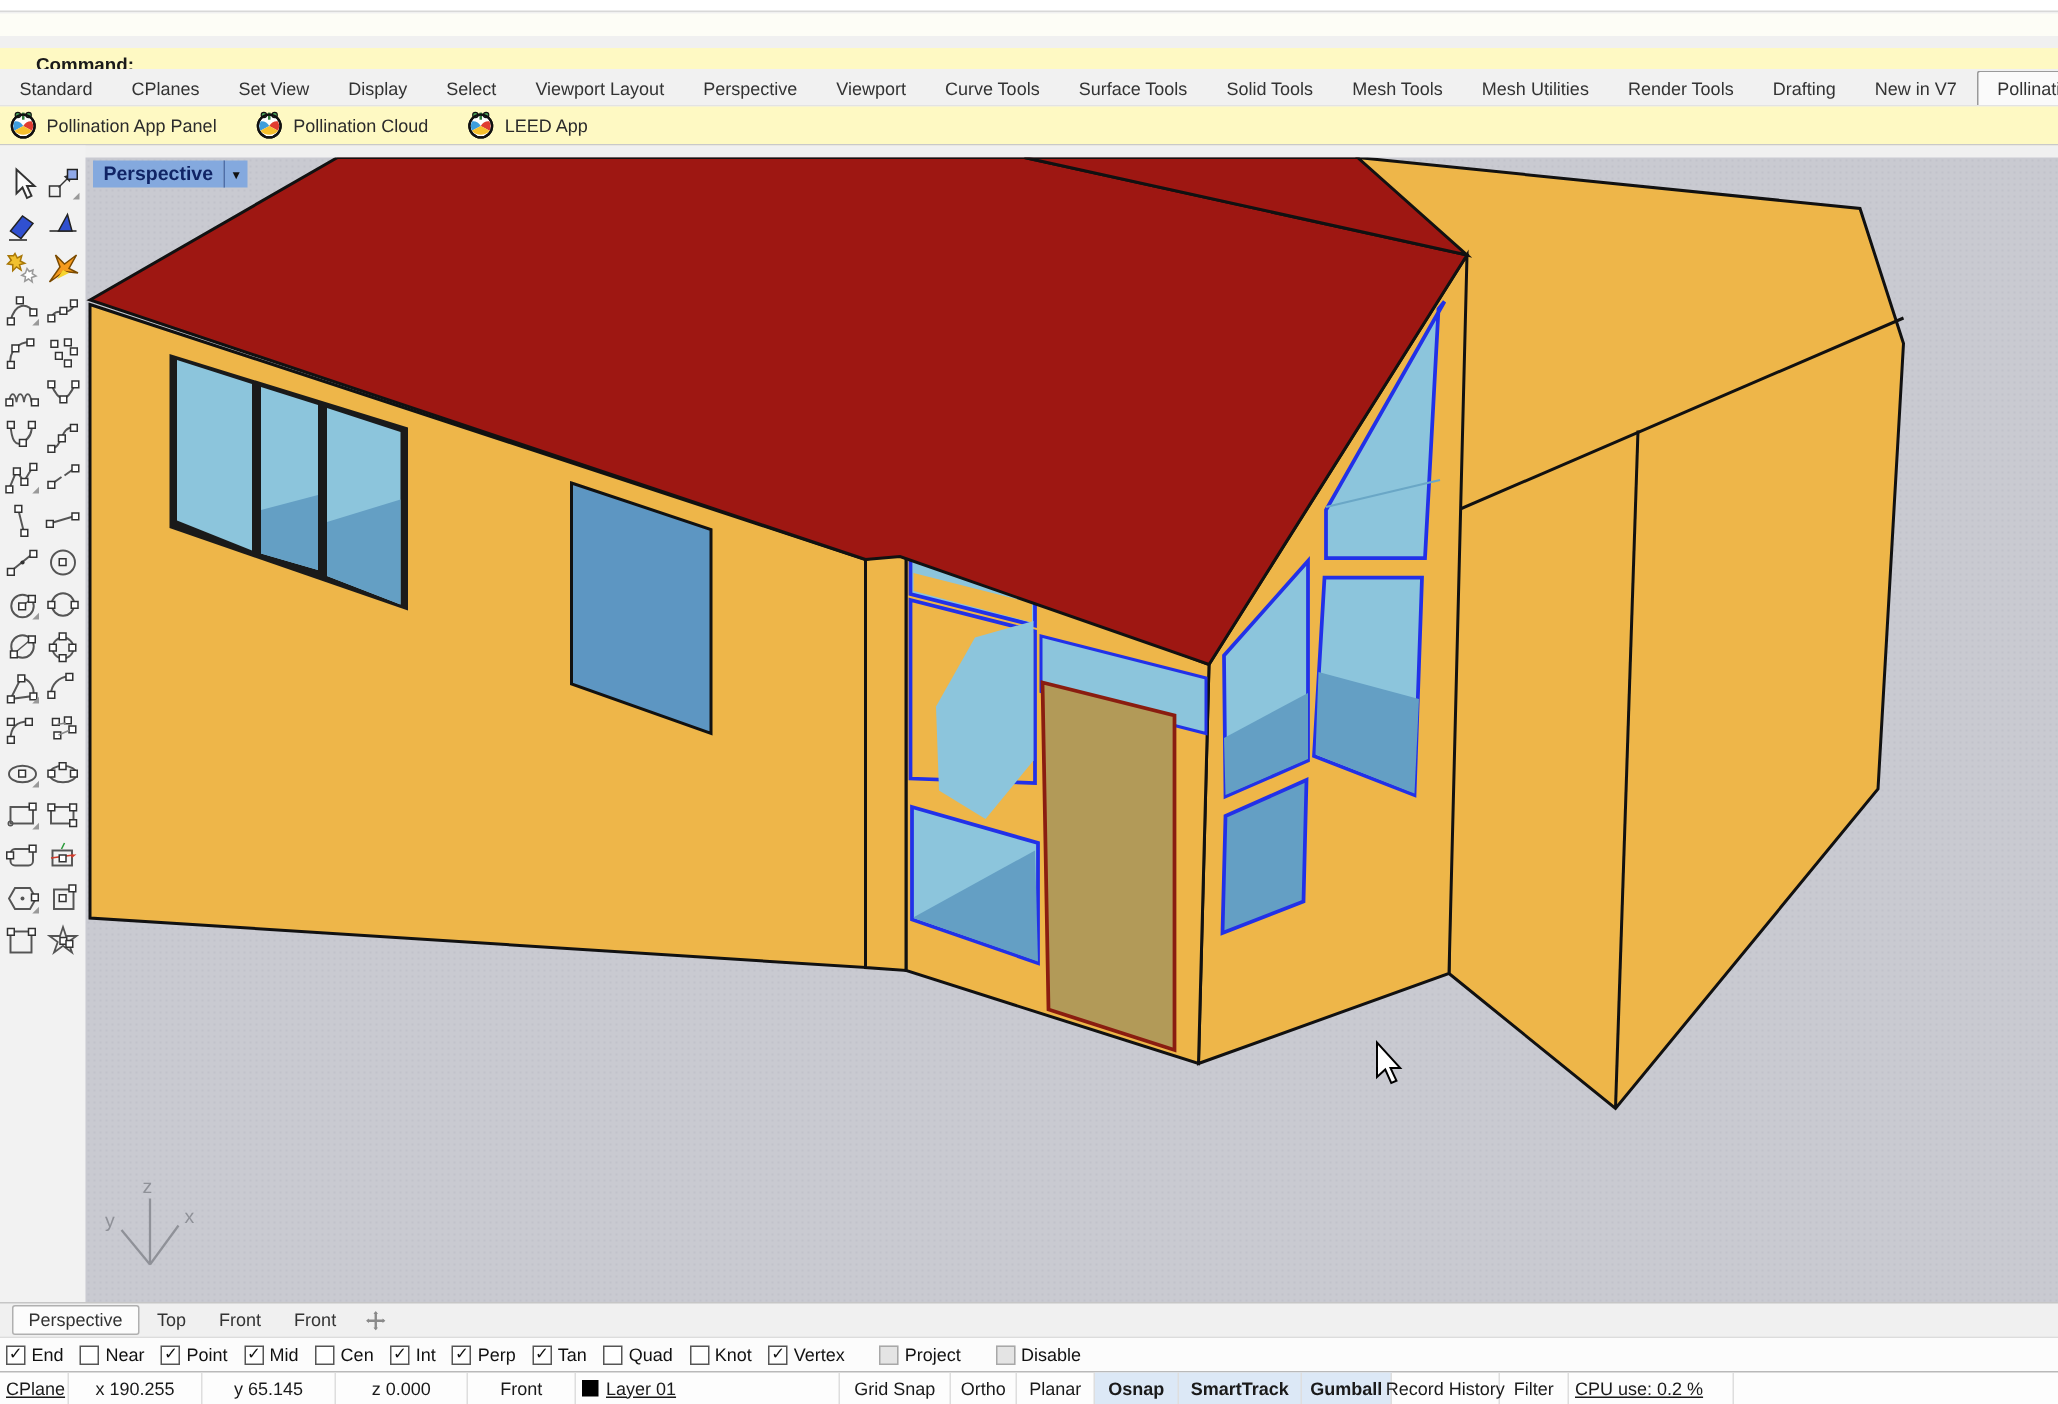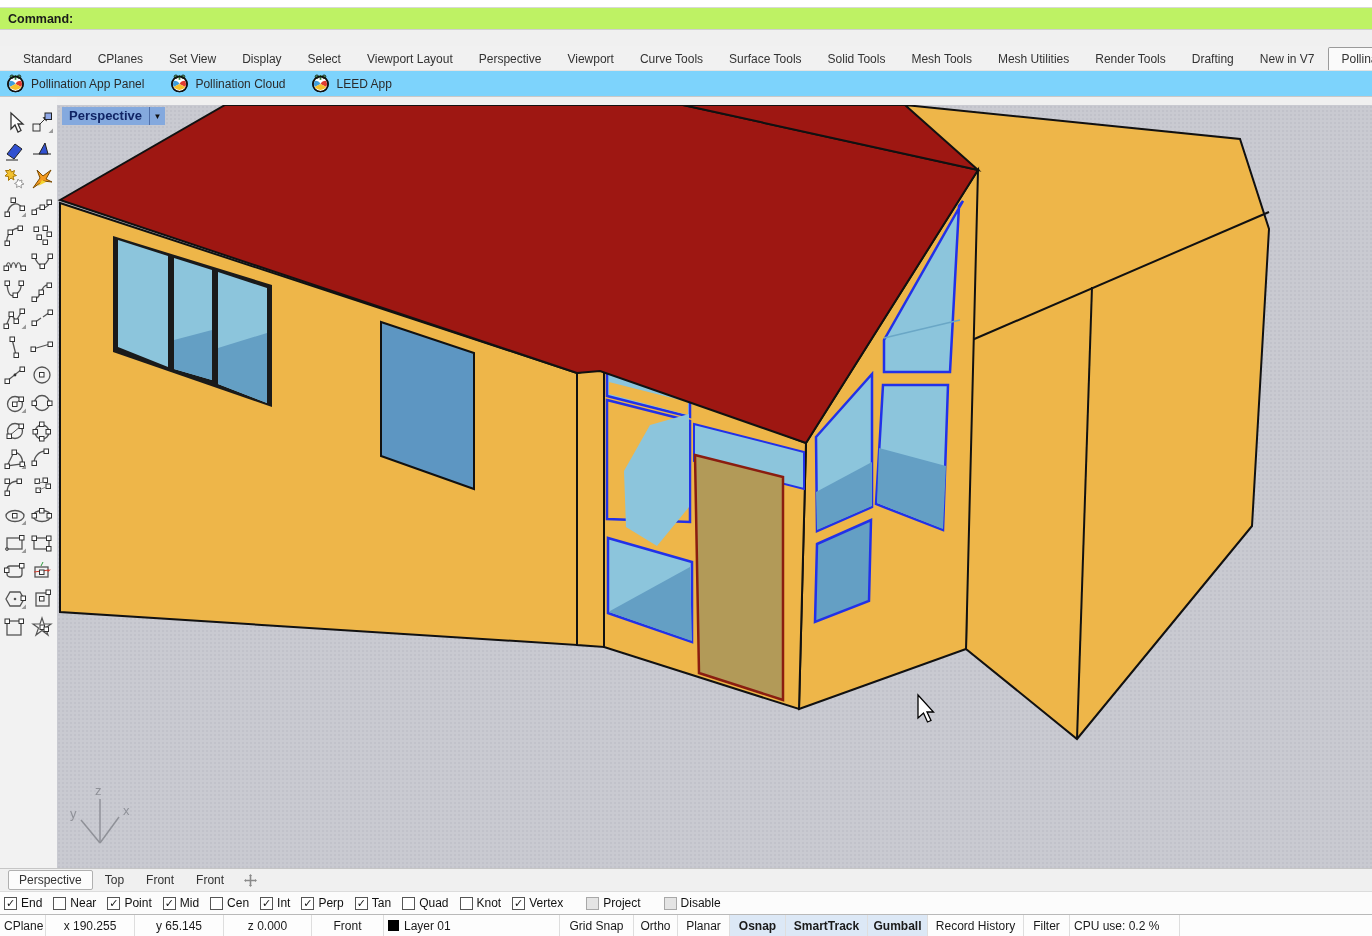--- a/index.html
+++ b/index.html
@@ -4,28 +4,28 @@
 <style>
   html,body{margin:0;padding:0;}
   body{width:1372px;height:936px;position:relative;overflow:hidden;
        font-family:"Liberation Sans",sans-serif;background:#f0f0f0;font-size:12px;color:#1a1a1a;}
   .bar{position:absolute;left:0;right:0;box-sizing:border-box;}
   
   #top-partial{top:0;height:8px;background:#fff;border-bottom:1px solid #d8d8d8;overflow:hidden;}
   #top-partial .frag{position:absolute;left:100px;top:-9px;color:#333;font-size:12px;}
   
   #history-line{top:9px;height:15px;background:#fdfdf6;}
-  #command-line{top:8px;height:22px;background:#bef264;border-bottom:1px solid #cfcfcf;
-                display:flex;align-items:center;padding-left:8px;font-weight:bold;font-size:12.5px;}
-  
-  #menu-tabs{top:46px;height:25px;background:#f1f1f1;display:flex;align-items:flex-end;padding-left:10px;border-bottom:1px solid #e3e3e3;}
+  #command-line{top:32px;height:22px;background:#fef9c3;border-bottom:1px solid #cfcfcf;
+                display:flex;align-items:center;padding-left:24px;font-weight:bold;font-size:12.5px;}
+  
+  #menu-tabs{top:46px;height:25px;background:#f1f1f1;display:flex;align-items:flex-end;border-bottom:1px solid #e3e3e3;}
   #menu-tabs .tab{padding:4px 13px;color:#333;cursor:default;white-space:nowrap;}
   #menu-tabs .tab.active{background:#fafafa;border:1px solid #9a9a9a;border-bottom:none;border-radius:2px 2px 0 0;}
   
-  #app-toolbar{top:71px;height:26px;background:#7dd3fc;display:flex;align-items:center;padding-left:6px;gap:26px;border-bottom:1px solid #c9c9c9;}
+  #app-toolbar{top:71px;height:26px;background:#fef9c3;display:flex;align-items:center;padding-left:6px;gap:26px;border-bottom:1px solid #c9c9c9;}
   .tbtn{display:flex;align-items:center;gap:6px;color:#2b2b2b;}
   .tbtn svg{width:19px;height:19px;}
   
   #main{position:absolute;top:97px;left:0;right:0;height:771px;background:#f0f0f0;display:flex;}
   #sidebar{width:57px;background:#f2f2f2;padding-top:12px;box-sizing:border-box;
            display:grid;grid-template-columns:27px 27px;grid-auto-rows:28px;justify-content:center;}
   #sidebar .tool{width:26px;height:27px;display:flex;align-items:center;justify-content:center;}
   #sidebar .tool svg{width:24px;height:24px;}
   #viewport-wrap{flex:1;padding-top:8px;}
   #viewport{position:relative;width:1315px;height:763px;background-color:#c9cad1;
@@ -44,21 +44,21 @@
   #osnap-row{top:891px;height:23px;background:#fcfcfc;border-top:1px solid #dcdcdc;display:flex;align-items:center;padding-left:4px;gap:11px;}
   .osnap-item{display:flex;align-items:center;gap:4px;color:#111;}
   .osnap-item .box{width:13px;height:13px;border:1px solid #555;background:#fff;box-sizing:border-box;
                    display:flex;align-items:center;justify-content:center;font-size:11px;line-height:10px;color:#111;}
   .osnap-item.disabled .box{background:#e4e4e4;border-color:#a8a8a8;}
   .osnap-item.gap{margin-left:12px;}
   
   #status-bar{top:914px;height:22px;background:#fdfdfd;border-top:1px solid #b9b9b9;display:flex;align-items:stretch;font-size:12px;}
   #status-bar .cell{display:flex;align-items:center;justify-content:center;border-right:1px solid #dedede;
                     box-sizing:border-box;white-space:nowrap;color:#1a1a1a;padding:0 4px;}
-  #status-bar .cell.left{justify-content:flex-start;}
+  #status-bar .cell.left{justify-content:flex-start;text-decoration:underline;}
   #status-bar .cell.hl{background:#dce8f6;font-weight:bold;}
   #status-bar .swatch{width:11px;height:11px;background:#000;margin-right:5px;display:inline-block;}
 </style>
 </head>
 <body>
 
 <div class="bar" id="top-partial">
   <div class="frag">&nbsp;</div>
 </div>
 <div class="bar" id="history-line"></div>
@@ -594,21 +594,21 @@
     </div>
     <div class="cell hl" style="width: 56px;">
       <span>Osnap</span>
     </div>
     <div class="cell hl" style="width: 82px;">
       <span>SmartTrack</span>
     </div>
     <div class="cell hl" style="width: 60px;">
       <span>Gumball</span>
     </div>
-    <div class="cell" style="width: 96px;">
+    <div class="cell" style="width: 72px;">
       <span>Record History</span>
     </div>
     <div class="cell" style="width: 46px;">
       <span>Filter</span>
     </div>
     <div class="cell left" style="width: 110px;">
       <span>CPU use: 0.2 %</span>
     </div>
     <div class="cell" style="flex: 1 1 0%; border-right: none;"></div>
   </div>

